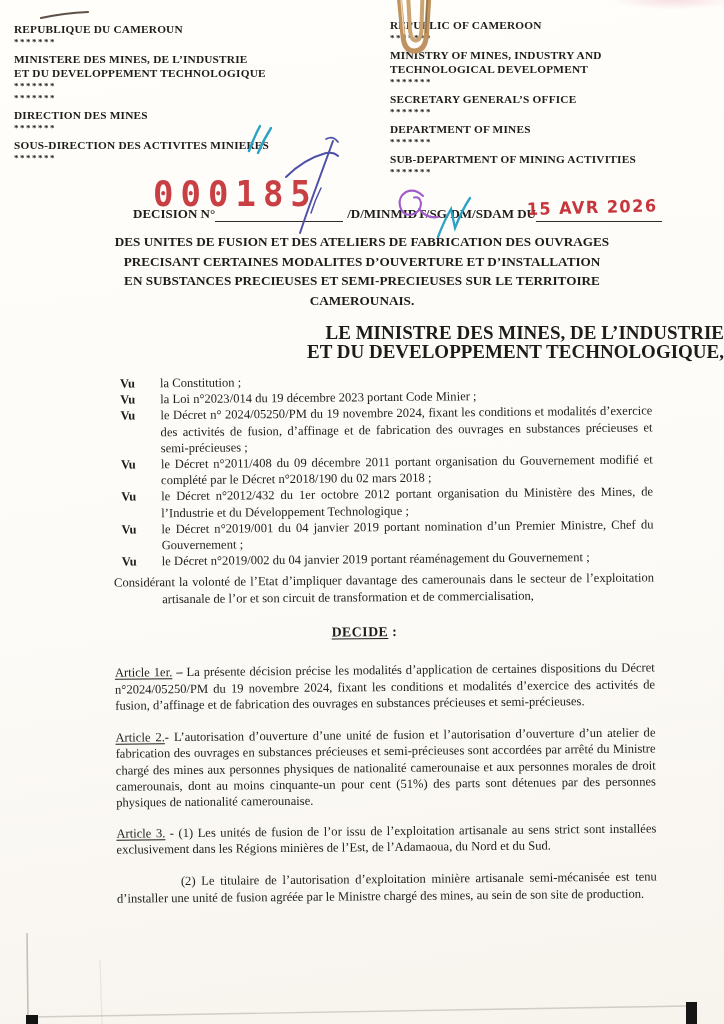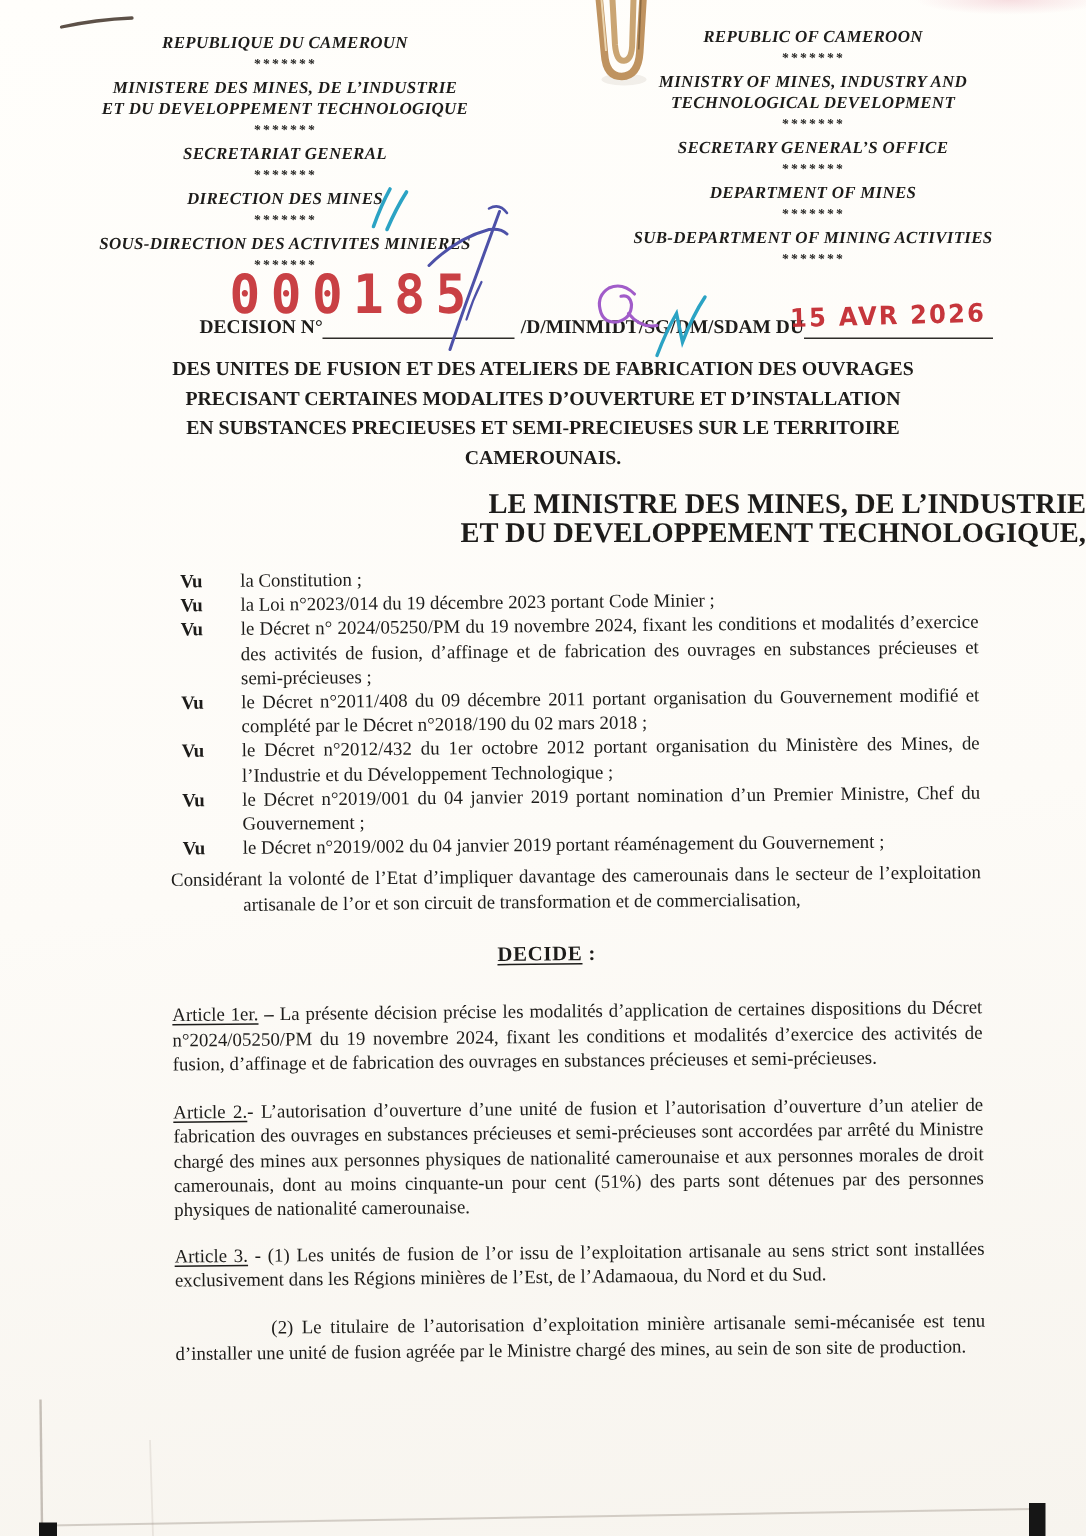--- a/index.html
+++ b/index.html
@@ -9,21 +9,21 @@
     margin:0 auto;
     overflow:hidden;
     color:var(--ink,#1d1c1a);
     font-family:"Liberation Serif", serif;
     background:
       radial-gradient(ellipse 90px 14px at 93% 0%, rgba(226,140,158,0.28), rgba(226,140,158,0) 70%),
       linear-gradient(172deg,#fffefb 0%,#fdfbf7 55%,#f7f4ee 100%);
   }
   
   .letterhead{display:flex;padding-top:16px;}
-  .col{text-align:center;font-weight:bold;font-style:italic;}
+  .col{font-weight:bold;}
   .col-left{width:352px;margin-left:14px;padding-top:6px;font-size:11.3px;}
   .col-right{width:304px;margin-left:24px;padding-top:2px;font-size:11.3px;}
   .lh-line{line-height:14px;letter-spacing:0.2px;}
   .lh-line.stars{font-size:9px;line-height:12px;letter-spacing:1.5px;}
   .lh-line.grp{margin-top:4px;}
   
   .decision-row{
     position:relative;
     margin:28px 58px 0 133px;
     display:flex;align-items:flex-start;
@@ -78,21 +78,20 @@
 
 <div class="page">
 
   <div class="letterhead">
     <div class="col col-left">
       <div class="lh-line">REPUBLIQUE DU CAMEROUN</div>
       <div class="lh-line stars">*******</div>
       <div class="lh-line grp">MINISTERE DES MINES, DE L’INDUSTRIE</div>
       <div class="lh-line">ET DU DEVELOPPEMENT TECHNOLOGIQUE</div>
       <div class="lh-line stars">*******</div>
-      <div class="lh-line grp">SECRETARIAT GENERAL</div>
       <div class="lh-line stars">*******</div>
       <div class="lh-line grp">DIRECTION DES MINES</div>
       <div class="lh-line stars">*******</div>
       <div class="lh-line grp">SOUS-DIRECTION DES ACTIVITES MINIERES</div>
       <div class="lh-line stars">*******</div>
     </div>
     <div class="col col-right">
       <div class="lh-line">REPUBLIC OF CAMEROON</div>
       <div class="lh-line stars">*******</div>
       <div class="lh-line grp">MINISTRY OF MINES, INDUSTRY AND</div>

